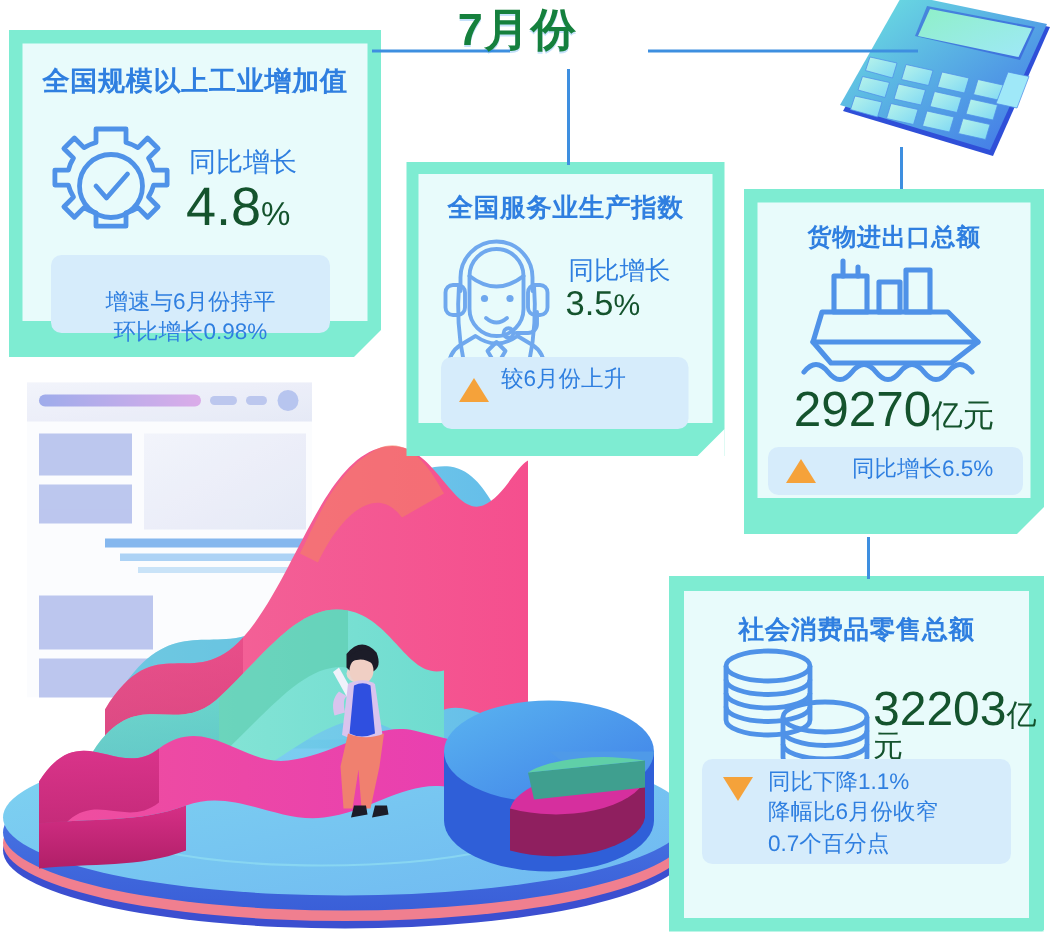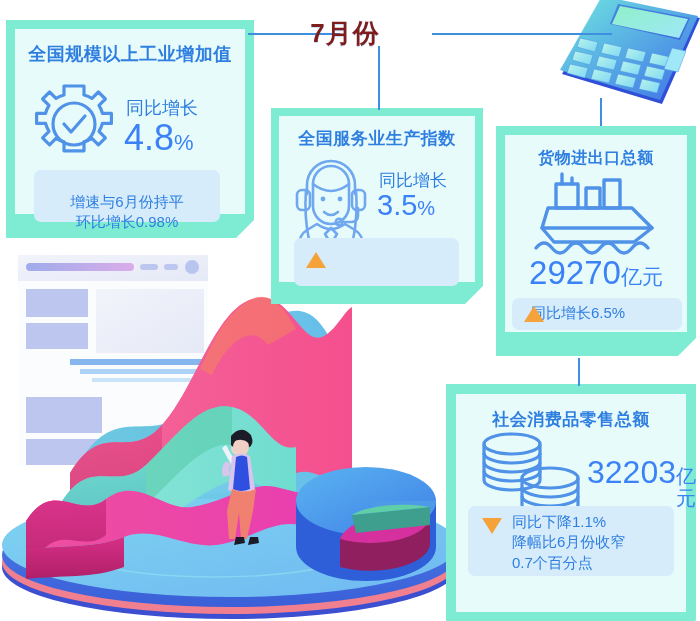--- a/index.html
+++ b/index.html
@@ -9,22 +9,22 @@
     font-family:"Liberation Sans","DejaVu Sans",sans-serif;
   }
   #stage{position:absolute;left:0;top:0;width:700px;height:621px;overflow:hidden;}
 
   
   .conn{position:absolute;background:#3e8fe0;z-index:6;}
 
   
   #title{
     position:absolute;z-index:9;
-    left:345px;top:16px;
-    font-size:26px;font-weight:bold;color:#7f1d1d;
+    left:345px;top:0;
+    font-size:30px;font-weight:bold;color:#15803d;
     letter-spacing:1px;white-space:nowrap;
     transform:translateX(-50%);
     text-shadow:0 1px 0 rgba(23,135,240,.25);
   }
 
   
   .card{position:absolute;z-index:5;}
   .card .frame{
     position:absolute;left:0;top:0;width:100%;height:100%;
     background:#7eecd2;
@@ -38,21 +38,21 @@
     width:0;height:0;
     border-left:18px solid transparent;
     border-bottom:18px solid #ffffff;
   }
   .card .content{position:absolute;left:0;top:0;width:100%;height:100%;}
 
   .ctitle{
     position:absolute;width:100%;text-align:center;
     color:#2f7fe0;font-weight:bold;letter-spacing:.5px;
   }
-  .bigpct{color:#3b82f6;font-weight:normal;line-height:1;}
+  .bigpct{color:#14532d;font-weight:normal;line-height:1;}
   .unitpct{font-size:.62em;}
   .yoy{color:#2f7fe0;line-height:1.15;}
 
   .notebox{
     position:absolute;background:#d6ecfb;border-radius:7px;
     color:#2f7fe0;line-height:1.35;
   }
   .tri-up{
     width:0;height:0;border-left:10px solid transparent;
     border-right:10px solid transparent;border-bottom:16px solid #f5a23a;
@@ -292,25 +292,26 @@
           <path d="M30 74 q14 10 28 0 l10 6 q8 5 8 16 h-64 q0 -11 8 -16 z"></path>
           <path d="M44 78 l-6 6 6 10 6 -10 -6 -6"></path>
           <path d="M44 94 v-2"></path>
         </g>
         <circle cx="36" cy="49" r="2.4" fill="#6fa8ee"></circle>
         <circle cx="53" cy="49" r="2.4" fill="#6fa8ee"></circle>
       </svg>
 
       <div class="yoy" style="position:absolute;left:108px;top:63px;font-size:17px;">同比增长</div>
       <div style="position:absolute;left:106px;top:83px;">
-        <span class="bigpct" style="font-size:29px;">3.5</span><span class="bigpct unitpct" style="font-size:20px;">%</span>
+        <span class="bigpct" style="font-size:23px;">3.5</span><span class="bigpct unitpct" style="font-size:20px;">%</span>
       </div>
 
       <div class="notebox" style="left:23px;top:130px;width:165px;height:48px;font-size:15px;padding:5px 6px 0 40px;box-sizing:border-box;">
         <div class="tri-up" style="position:absolute;left:12px;top:14px;"></div>
+        <div>较6月份上升</div>
       </div>
     </div>
   </div>
 
   <div class="card" style="left:496px;top:126px;width:200px;height:230px;">
     <div class="frame"></div>
     <div class="inner" style="left:9px;top:9px;right:9px;bottom:24px;"></div>
     <div class="fold"></div>
     <div class="content">
       <div class="ctitle" style="top:22px;font-size:16px;">货物进出口总额</div>
@@ -325,21 +326,21 @@
           <rect x="84" y="8" width="16" height="28"></rect>
           <path d="M22 56 L34 70 L114 70 L132 56"></path>
           <path d="M16 76 q8 -10 16 0 t16 0 t16 0 t16 0 t16 0 t16 0 t16 0"></path>
         </g>
       </svg>
 
       <div style="position:absolute;left:0;top:130px;width:100%;text-align:center;">
         <span class="bigpct" style="font-size:33px;">29270</span><span class="bigpct" style="font-size:21px;">亿元</span>
       </div>
 
-      <div class="notebox" style="left:16px;top:172px;width:170px;height:32px;font-size:15px;padding:5px 0 0 19px;box-sizing:border-box;">
+      <div class="notebox" style="left:16px;top:172px;width:170px;height:32px;font-size:15px;padding:5px 0 0 56px;box-sizing:border-box;">
         <div class="tri-up" style="position:absolute;left:12px;top:8px;"></div>
         <div>同比增长6.5%</div>
       </div>
     </div>
   </div>
 
   <div class="card" style="left:446px;top:384px;width:250px;height:254px;">
     <div class="frame"></div>
     <div class="inner" style="left:10px;top:10px;right:10px;bottom:26px;"></div>
     <div class="fold"></div>
@@ -353,21 +354,21 @@
           <path d="M6 23 v9 a28 10 0 0 0 56 0 v-9"></path>
           <path d="M6 32 v9 a28 10 0 0 0 56 0 v-9"></path>
           <path d="M6 41 v9 a28 10 0 0 0 56 0 v-9"></path>
           <ellipse cx="72" cy="48" rx="28" ry="10"></ellipse>
           <path d="M44 48 v9 a28 10 0 0 0 56 0 v-9"></path>
           <path d="M44 57 v9 a28 10 0 0 0 56 0 v-9"></path>
           <path d="M44 66 v9 a28 10 0 0 0 56 0 v-9"></path>
         </g>
       </svg>
 
-      <div style="position:absolute;left:136px;top:72px;text-align:right;">
+      <div style="position:absolute;left:136px;top:72px;">
         <span class="bigpct" style="font-size:32px;">32203</span><span class="bigpct" style="font-size:20px;">亿元</span>
       </div>
 
       <div class="notebox" style="left:22px;top:122px;width:206px;height:70px;font-size:15px;padding:6px 17px 0 44px;box-sizing:border-box;">
         <div class="tri-down" style="position:absolute;left:14px;top:12px;"></div>
         <div>同比下降1.1%</div>
         <div>降幅比6月份收窄</div>
         <div>0.7个百分点</div>
       </div>
     </div>

